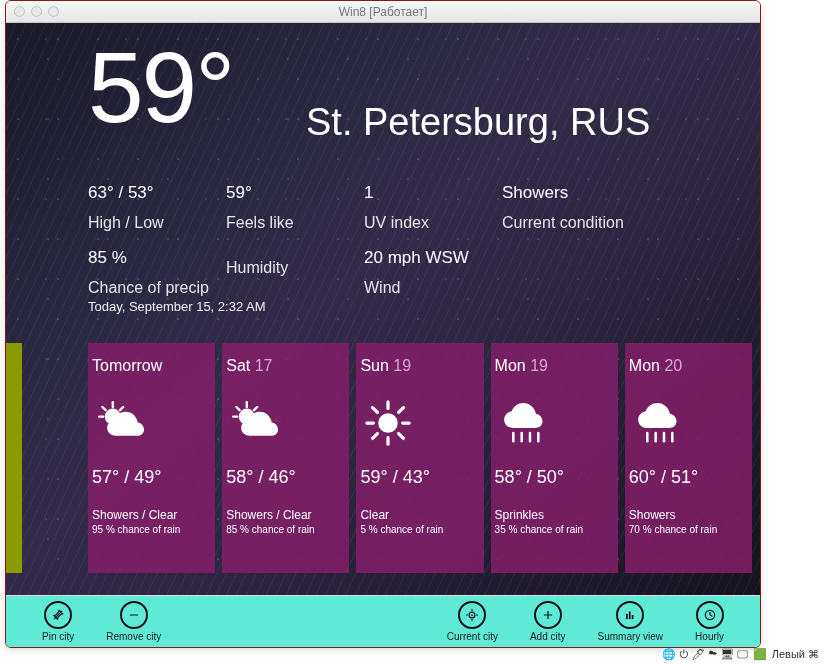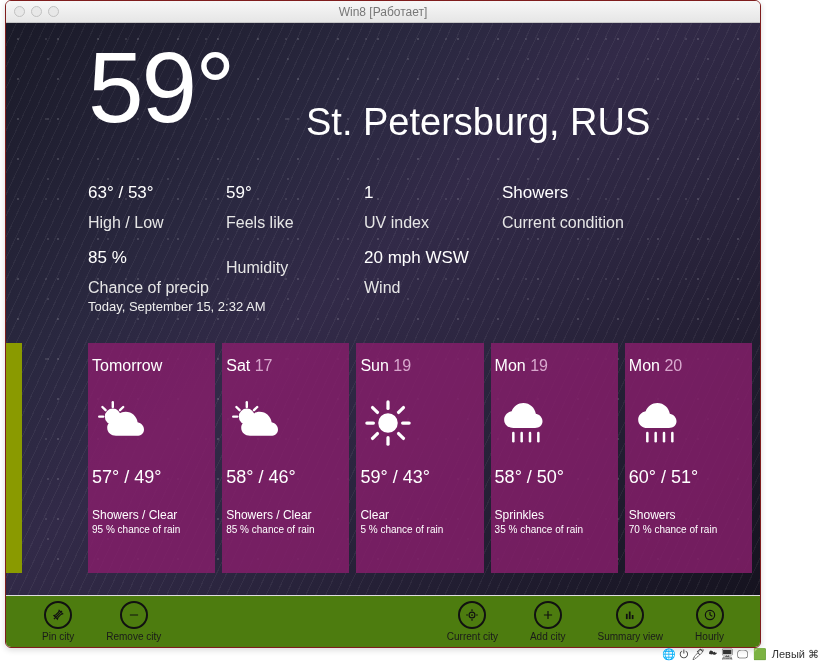--- a/index.html
+++ b/index.html
@@ -82,21 +82,21 @@
   }
   .day .dayname { font-size:16px; font-weight:400; }
   .day .dayname .dim { color:#d8a8ce; font-weight:300; }
   .day .icon { margin:22px 0 18px 0; height:52px; }
   .day .temps { font-size:18px; font-weight:300; }
   .day .cond { font-size:12px; font-weight:300; margin-top:20px; }
   .day .rain { font-size:10px; font-weight:300; margin-top:2px; }
   .appbar {
     position:absolute; bottom:0; left:0; right:0;
     height:52px;
-    background:#4d7c0f;
+    background:#5eead4;
     border-top:1px solid #ddd;
     display:flex; align-items:center;
     padding: 0 20px;
   }
   .appbar .spacer { flex:1; }
   .abtn {
     display:flex; flex-direction:column; align-items:center;
     margin: 0 16px;
     cursor:pointer;
     color:#1a1a1a;

